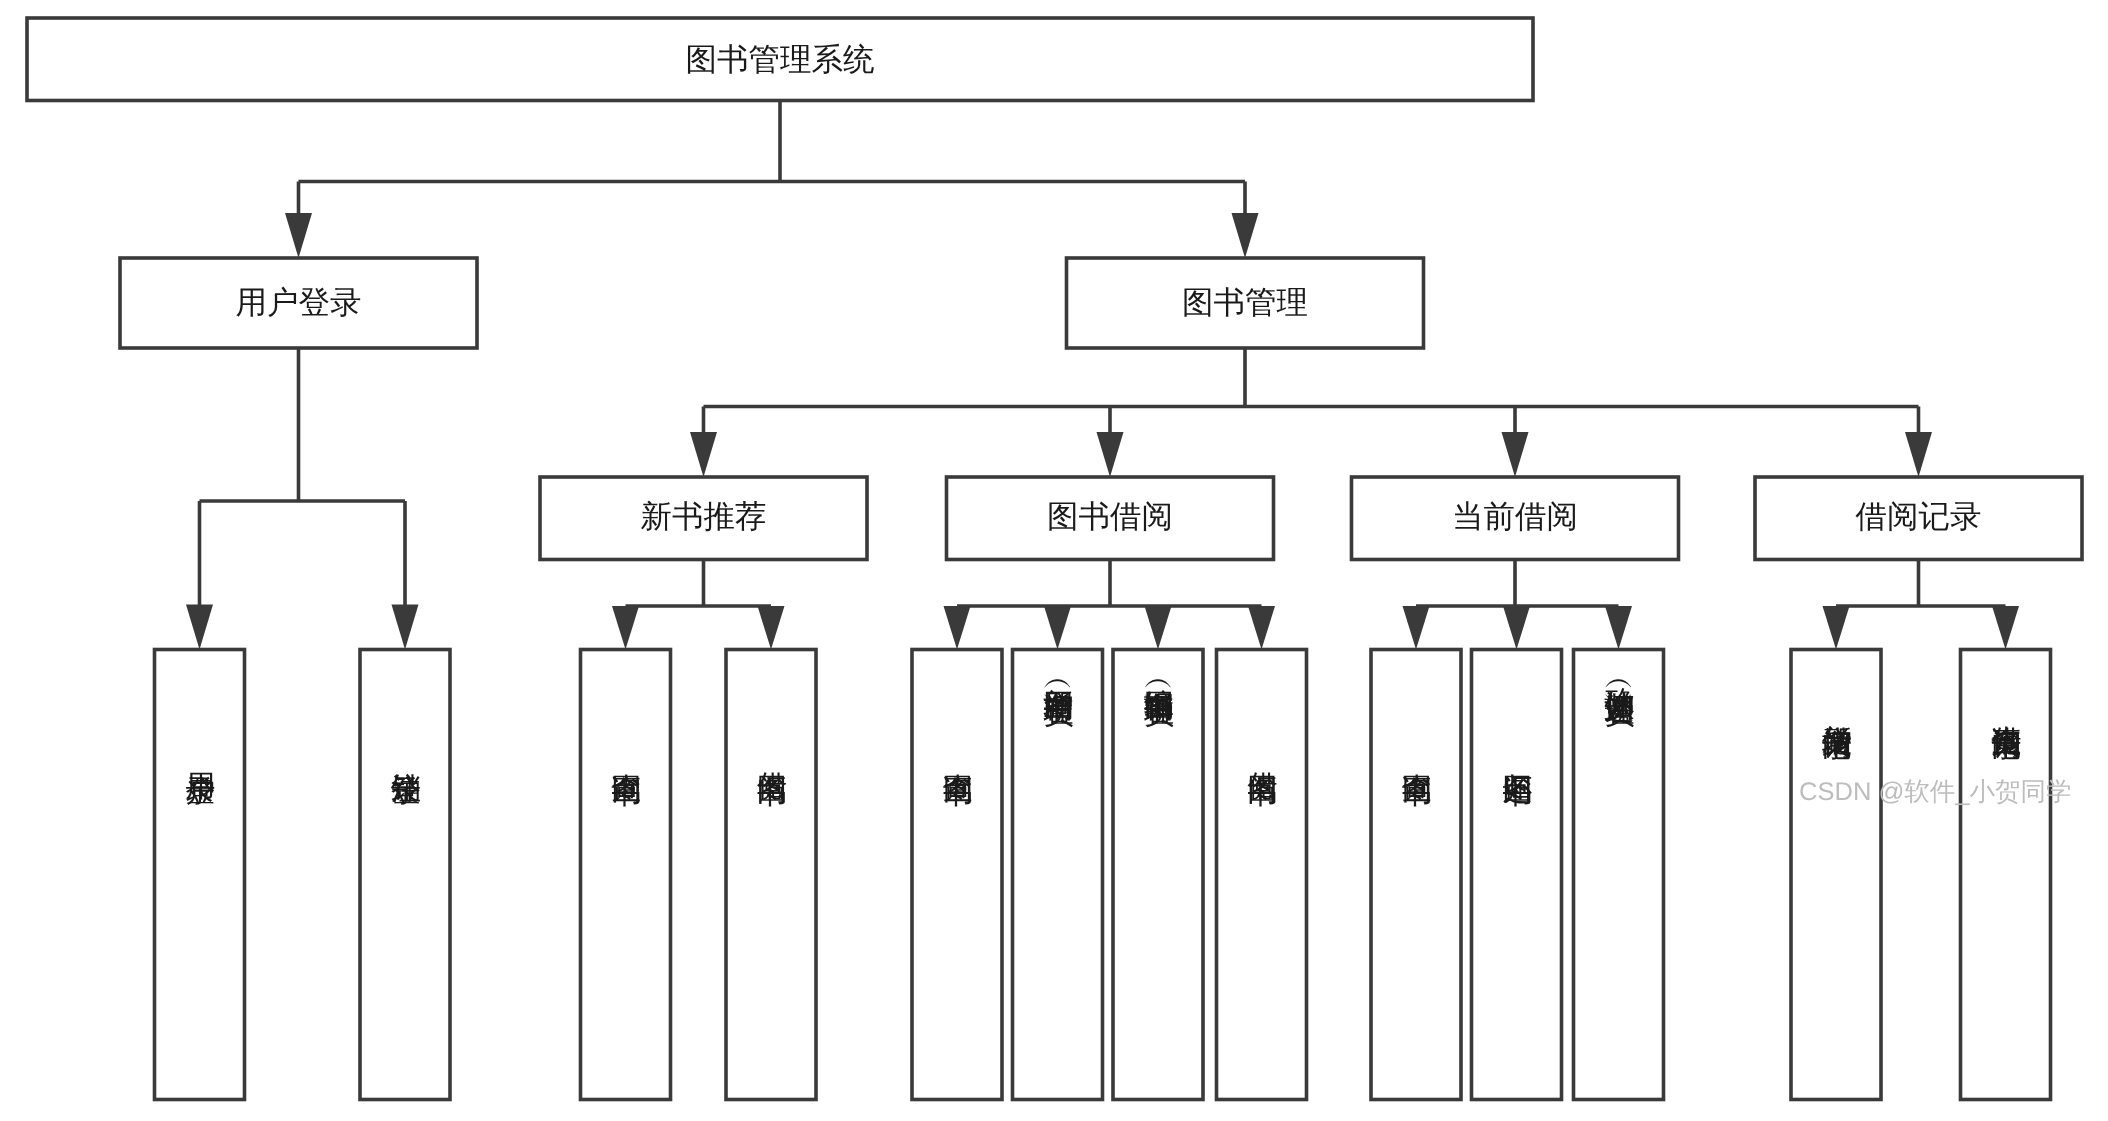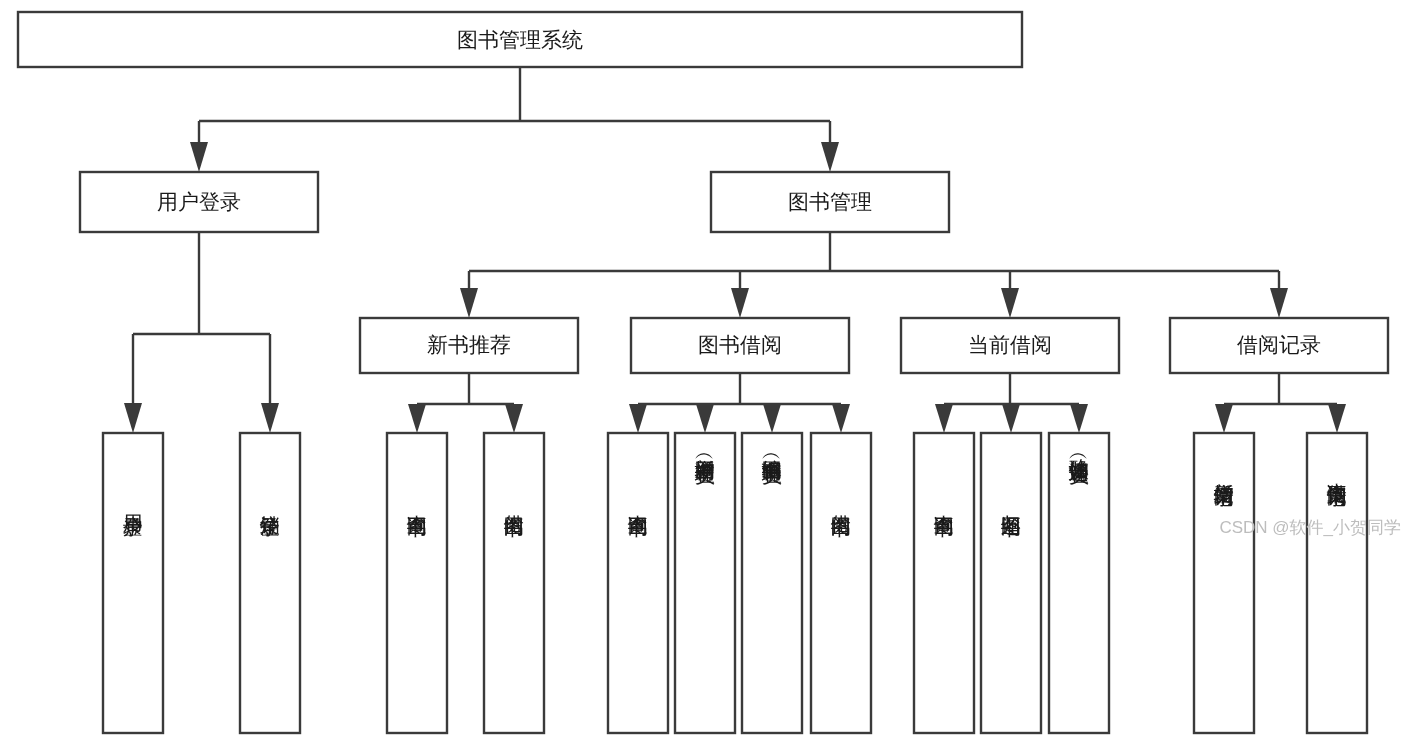--- a/index.html
+++ b/index.html
@@ -61,21 +61,21 @@
     text-orientation: upright;
     font-family: "Liberation Sans", "DejaVu Sans", sans-serif;
     font-size: 20px;
     line-height: 1.12;
     color: #1a1a1a;
     letter-spacing: 1px;
     white-space: nowrap;
   }
   .watermark {
     position: absolute;
-    right: 4px;
+    right: 24px;
     bottom: 4px;
     font-family: "Liberation Sans", "DejaVu Sans", sans-serif;
     font-size: 17px;
     color: #bdbdbd;
     white-space: nowrap;
     user-select: none;
   }
 </style>
 </head>
 <body>

